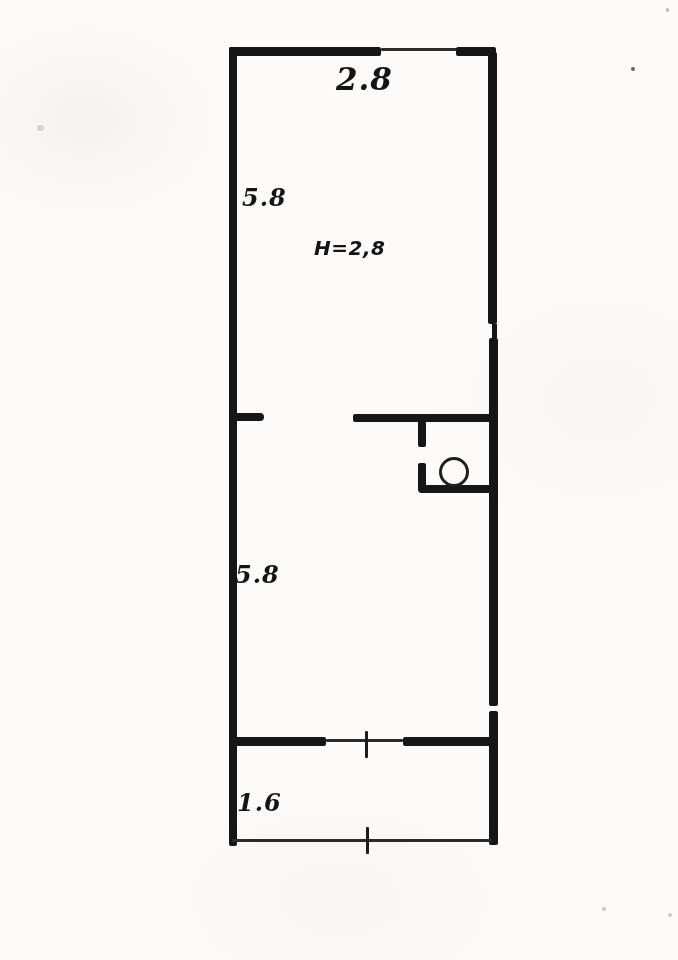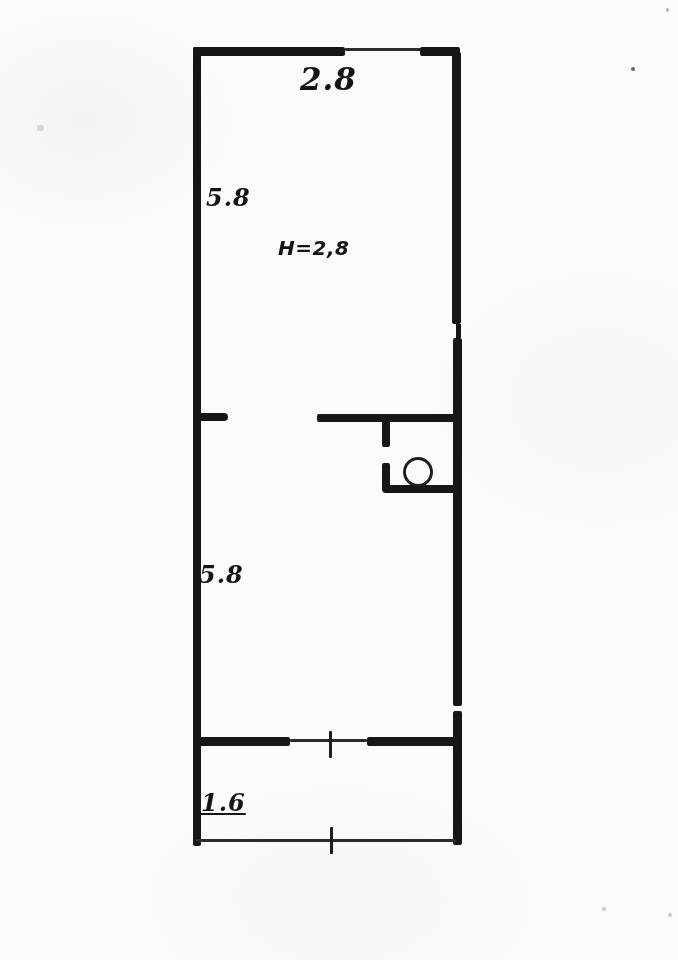--- a/index.html
+++ b/index.html
@@ -18,20 +18,21 @@
     content:"";position:absolute;inset:0;
     background:
       radial-gradient(ellipse 220px 160px at 85px 120px, rgba(220,218,215,.25), transparent 70%),
       radial-gradient(ellipse 260px 200px at 600px 400px, rgba(225,223,220,.18), transparent 70%),
       radial-gradient(ellipse 300px 180px at 340px 900px, rgba(228,226,223,.20), transparent 70%);
     pointer-events:none;
   }
   .plan{
     position:absolute;inset:0;
     filter:blur(0.4px);
+    margin-left:36px;
   }
   .wall{
     position:absolute;
     background:#161616;
     border-radius:2px;
   }
   .thin{
     position:absolute;
     background:#2b2b2b;
     border-radius:1px;
@@ -105,21 +106,21 @@
     <div class="tick" style="left:329px;top:731px;width:3px;height:27px;"></div>
     <div class="wall" style="left:367px;top:737px;width:91px;height:9px;"></div>
 
     <div class="thin" style="left:196px;top:839px;width:260px;height:3px;"></div>
     <div class="tick" style="left:330px;top:827px;width:3px;height:27px;"></div>
 
     <div class="dim-label big" style="left:300px;top:61px;">2.8</div>
     <div class="dim-label" style="left:206px;top:183px;">5.8</div>
     <div class="height-label" style="left:278px;top:236px;">H=2,8</div>
     <div class="dim-label" style="left:199px;top:560px;">5.8</div>
-    <div class="dim-label" style="left:201px;top:788px;text-decoration:underline;">1.6</div>
+    <div class="dim-label" style="left:201px;top:788px;">1.6</div>
 
   </div>
 
   <div class="speck" style="left:631px;top:67px;width:4px;height:4px;background:#4a4a4a;opacity:.85;"></div>
   <div class="speck" style="left:666px;top:8px;width:3px;height:4px;background:#8a8a8a;opacity:.6;"></div>
   <div class="speck" style="left:37px;top:125px;width:7px;height:6px;background:#c9c6c2;opacity:.7;"></div>
   <div class="speck" style="left:602px;top:907px;width:4px;height:4px;background:#b5b2ae;opacity:.7;"></div>
   <div class="speck" style="left:668px;top:913px;width:4px;height:4px;background:#b5b2ae;opacity:.7;"></div>
 </div>
 

